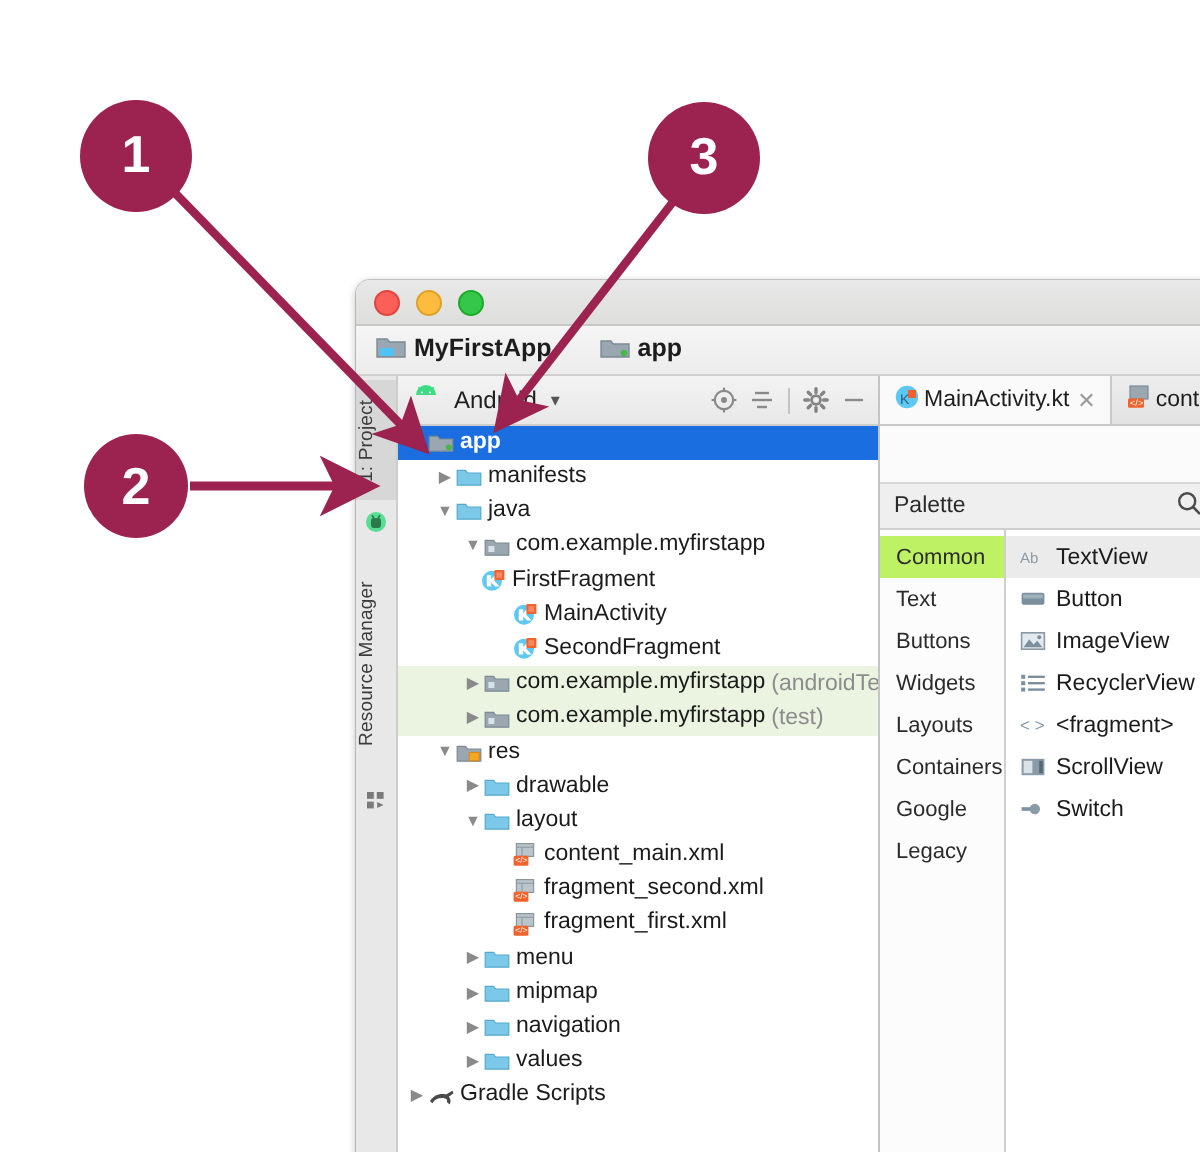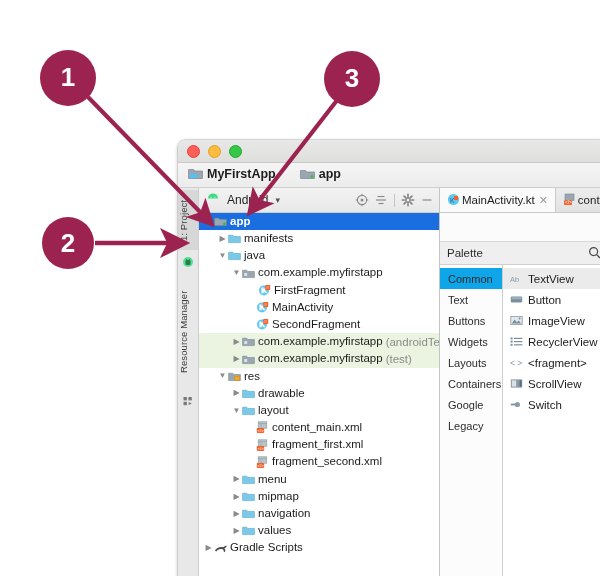--- a/index.html
+++ b/index.html
@@ -228,21 +228,21 @@
     padding-top: 3px;
   }
   .cat {
     height: 21px;
     display: flex;
     align-items: center;
     padding-left: 8px;
     font-size: 11px;
     color: #2b2b2b;
   }
-  .cat.active { background: #0ea5e9; }
+  .cat.active { background: #bef264; }
   .palette-items {
     flex: 1;
     padding-top: 3px;
     min-width: 0;
   }
   .pitem {
     height: 21px;
     display: flex;
     align-items: center;
     gap: 5px;
@@ -407,21 +407,21 @@
               <span class="rlabel">java</span>
             </div>
             <div class="row" style="padding-left: 32px;">
               <span class="arrow">▼</span>
               <span class="ricon"><svg width="13" height="13" viewBox="0 0 13 13">
                   <path d="M0.6 3.2 L4.8 3.2 L5.8 4.5 L12.4 4.5 L12.4 10.6 L0.6 10.6 Z" fill="#9aa7b0" stroke="#7b8a94" stroke-width="0.6"></path>
                   <rect x="2.2" y="6" width="3" height="3" fill="#d9e2e7"></rect>
                 </svg></span>
               <span class="rlabel">com.example.myfirstapp</span>
             </div>
-            <div class="row" style="padding-left: 48px;">
+            <div class="row" style="padding-left: 30px;">
               <span class="arrow blank">▶</span>
               <span class="ricon"><svg width="13" height="13" viewBox="0 0 13 13">
                   <circle cx="6" cy="6.4" r="5" fill="#5ec8f2"></circle>
                   <path d="M3.4 3.6 v5.6 h2.2 v-2 l2 2 h2.2 l-2.8-2.9 2.6-2.7 h-2.2 l-1.8 2 v-2 z" fill="#ffffff"></path>
                   <rect x="7.2" y="1" width="5" height="5" rx="0.6" fill="#f2622c"></rect>
                   <path d="M8.2 2.1 h2.8 v2.8 h-2.8z" fill="#ffffff" opacity="0.25"></path>
                 </svg></span>
               <span class="rlabel">FirstFragment</span>
             </div>
             <div class="row" style="padding-left: 46px;">
@@ -497,32 +497,32 @@
             </div>
             <div class="row" style="padding-left: 46px;">
               <span class="arrow blank">▶</span>
               <span class="ricon"><svg width="13" height="13" viewBox="0 0 13 13">
                   <rect x="2.2" y="0.8" width="8.6" height="6.4" fill="#b9c4cb" stroke="#8a969d" stroke-width="0.6"></rect>
                   <line x1="2.2" y1="2.6" x2="10.8" y2="2.6" stroke="#8a969d" stroke-width="0.5"></line>
                   <line x1="5" y1="2.6" x2="5" y2="7.2" stroke="#8a969d" stroke-width="0.5"></line>
                   <rect x="0.8" y="6.9" width="7.4" height="5" rx="0.8" fill="#f2622c"></rect>
                   <text x="1.6" y="10.7" font-size="4.3" fill="#ffffff" font-family="Liberation Sans, sans-serif">&lt;/&gt;</text>
                 </svg></span>
-              <span class="rlabel">fragment_first.xml</span>
+              <span class="rlabel">fragment_second.xml</span>
             </div>
             <div class="row" style="padding-left: 46px;">
               <span class="arrow blank">▶</span>
               <span class="ricon"><svg width="13" height="13" viewBox="0 0 13 13">
                   <rect x="2.2" y="0.8" width="8.6" height="6.4" fill="#b9c4cb" stroke="#8a969d" stroke-width="0.6"></rect>
                   <line x1="2.2" y1="2.6" x2="10.8" y2="2.6" stroke="#8a969d" stroke-width="0.5"></line>
                   <line x1="5" y1="2.6" x2="5" y2="7.2" stroke="#8a969d" stroke-width="0.5"></line>
                   <rect x="0.8" y="6.9" width="7.4" height="5" rx="0.8" fill="#f2622c"></rect>
                   <text x="1.6" y="10.7" font-size="4.3" fill="#ffffff" font-family="Liberation Sans, sans-serif">&lt;/&gt;</text>
                 </svg></span>
-              <span class="rlabel">fragment_second.xml</span>
+              <span class="rlabel">fragment_first.xml</span>
             </div>
             <div class="row" style="padding-left: 32px;">
               <span class="arrow">▶</span>
               <span class="ricon"><svg width="13" height="13" viewBox="0 0 13 13">
                   <path d="M0.6 3.2 L4.8 3.2 L5.8 4.5 L12.4 4.5 L12.4 10.6 L0.6 10.6 Z" fill="#7bc8e8" stroke="#57a9cc" stroke-width="0.6"></path>
                 </svg></span>
               <span class="rlabel">menu</span>
             </div>
             <div class="row" style="padding-left: 32px;">
               <span class="arrow">▶</span>

